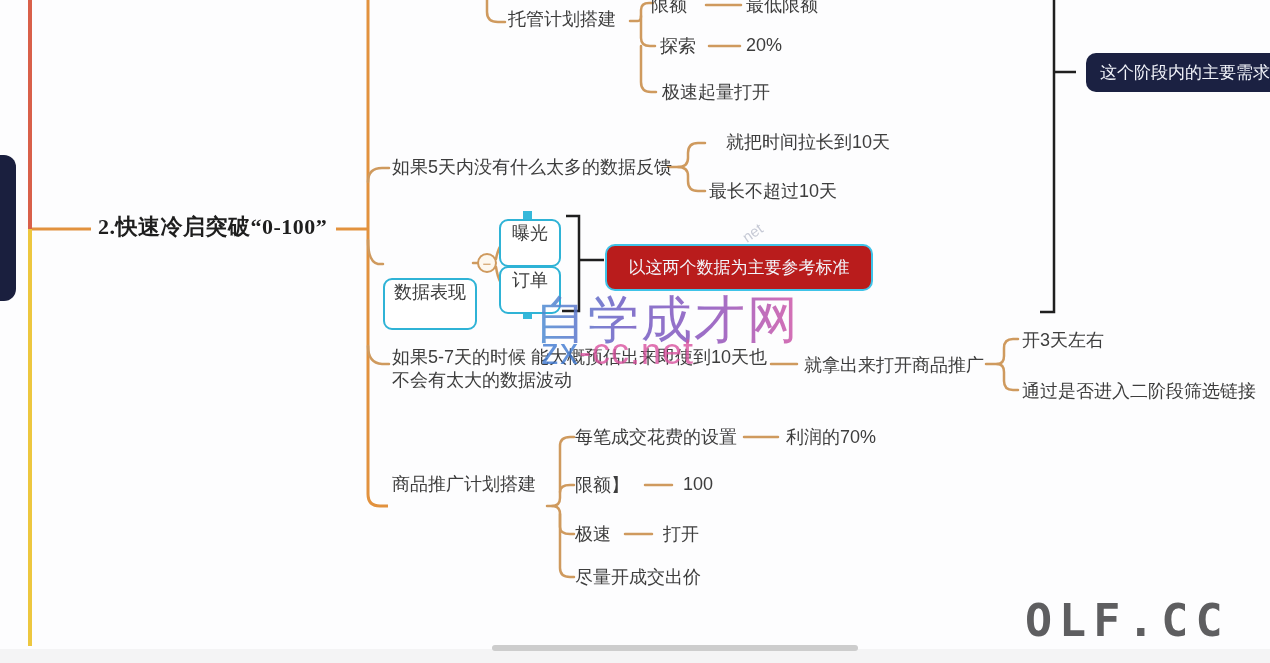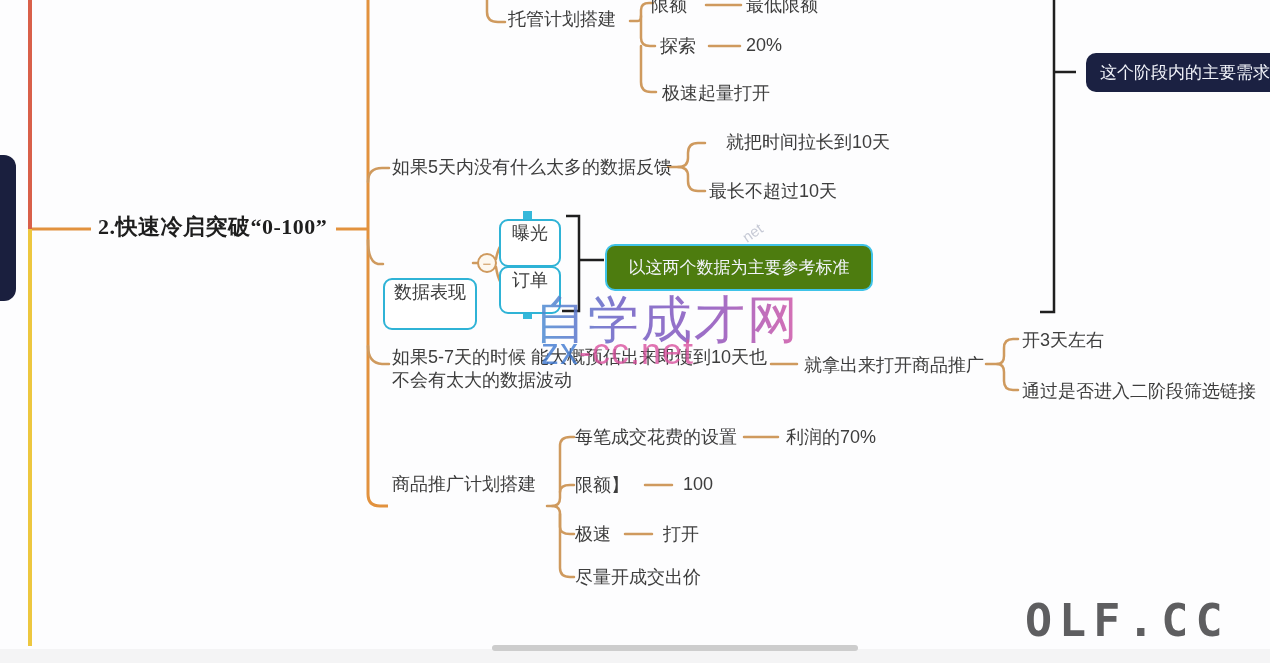--- a/index.html
+++ b/index.html
@@ -12,21 +12,21 @@
   .txt2{position:absolute;white-space:nowrap;color:#3d3d3d;font-size:18px;line-height:23px;}
   .main-topic{
     position:absolute;left:98px;top:212px;font-size:22px;color:#1e1e1e;
     font-family:"Liberation Serif","DejaVu Serif",serif;font-weight:600;letter-spacing:.5px;
   }
   .cyanbox{
     position:absolute;background:#ffffff;border:2.5px solid #2fb3d6;border-radius:9px;
     display:flex;align-items:flex-start;justify-content:center;font-size:18px;color:#3d3d3d;
   }
   .darkbox{
-    position:absolute;background:#4d7c0f;color:#f2f4fa;display:flex;align-items:center;
+    position:absolute;background:#b91c1c;color:#f2f4fa;display:flex;align-items:center;
     font-size:17px;border-radius:10px;
   }
   .summary-box{border:2.5px solid #3fc3e8;justify-content:center;}
   .stage-box{padding-left:14px;background:#1b2142;}
   .left-pill{position:absolute;left:-14px;top:155px;width:30px;height:146px;background:#1a1f3e;border-radius:12px;}
   .wm-site{
     position:absolute;left:535px;top:286px;font-size:51px;font-weight:normal;letter-spacing:2px;
     background:linear-gradient(90deg,#4b8fd4,#6f5ec4,#8f55bd,#d158a8);
     -webkit-background-clip:text;background-clip:text;color:transparent;opacity:.85;
   }
@@ -101,21 +101,21 @@
 
   <div class="left-pill"></div>
 
   <div class="main-topic">2.快速冷启突破“0-100”</div>
 
   <div class="txt" style="left:508px;top:8px;">托管计划搭建</div>
   <div class="txt clipped-top" style="left:651px;">限额</div>
   <div class="txt clipped-top" style="left:746px;">最低限额</div>
   <div class="txt" style="left:660px;top:35px;">探索</div>
   <div class="txt" style="left:746px;top:34px;text-align:right;">20%</div>
-  <div class="txt" style="left:662px;top:82px;">极速起量打开</div>
+  <div class="txt" style="left:662px;top:82px;font-family:Liberation Mono, monospace;">极速起量打开</div>
 
   <div class="txt" style="left:392px;top:156px;">如果5天内没有什么太多的数据反馈</div>
   <div class="txt" style="left:709px;top:131px;margin-left:17px;">就把时间拉长到10天</div>
   <div class="txt" style="left:709px;top:180px;">最长不超过10天</div>
 
   <div class="cyanbox" style="left:383px;top:240px;width:90px;height:48px;margin-top:38px;">
     <span>数据表现</span>
   </div>
   <div style="position:absolute;left:477px;top:253px;width:20px;height:20px;border-radius:50%;background:#fdf8ef;border:2px solid #cf9a5e;color:#cf9a5e;display:flex;align-items:center;justify-content:center;font-size:15px;line-height:1;box-sizing:border-box;">
     <span>−</span>

